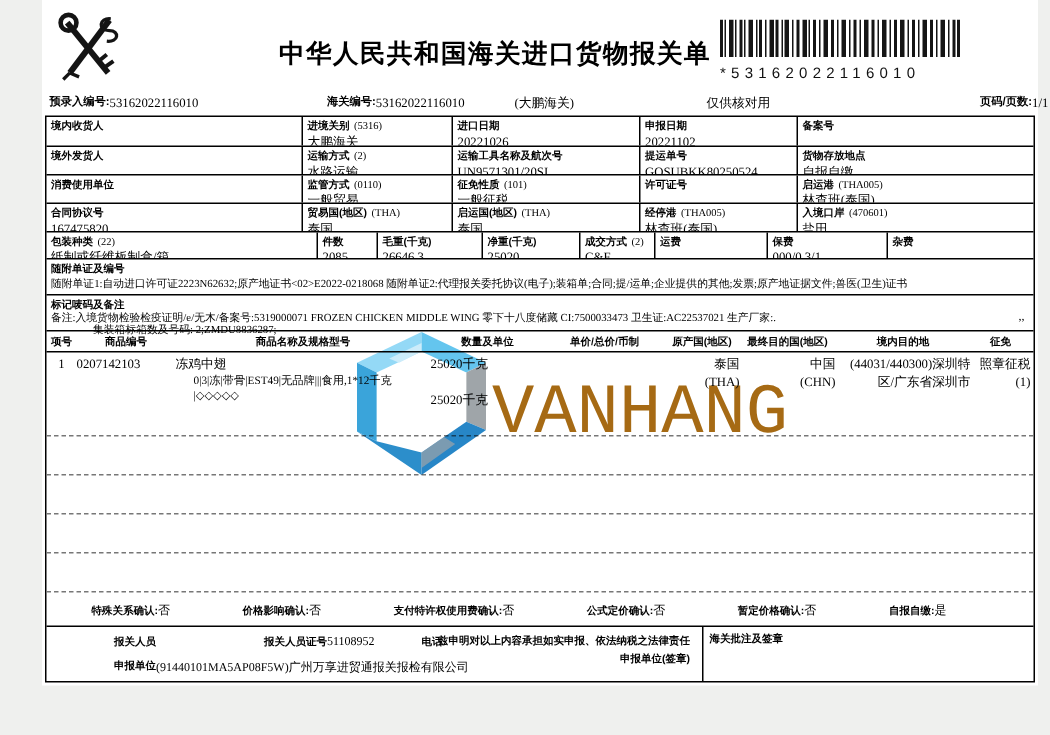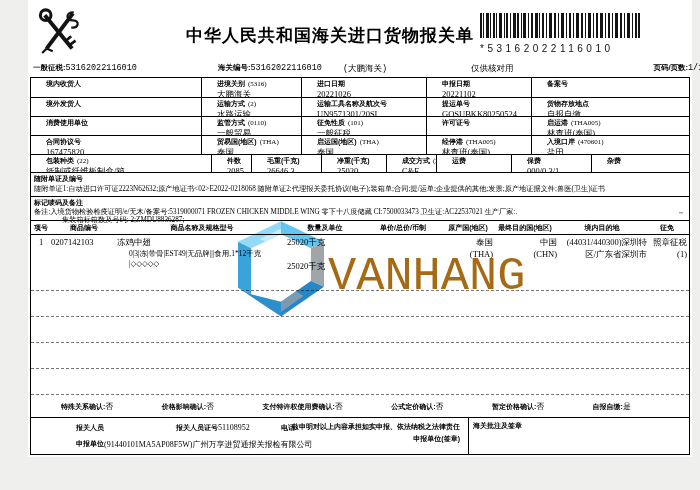--- a/index.html
+++ b/index.html
@@ -7,26 +7,26 @@
   body{background:#eff0ee;font-family:"Liberation Sans",sans-serif;position:relative;overflow:hidden}
   .paper{position:absolute;left:28px;top:0;width:664px;height:457px;background:#ffffff}
   
   .emblem{position:absolute;left:8px;top:6px}
   .doc-title{position:absolute;left:120px;right:180px;top:24px;text-align:center;font-size:17px;font-weight:bold;letter-spacing:1px;white-space:nowrap}
   .bc-block{position:absolute;right:50px;top:13px;width:162px}
   .bc-text{font-family:Liberation Sans, sans-serif;font-size:10px;letter-spacing:3.5px;white-space:nowrap;color:#111;margin-top:1px}
   .meta{position:absolute;left:0;right:0;top:63px;height:12px;font-size:7.5px}
   .meta span{position:absolute;white-space:nowrap}
   .mlb{font-weight:bold}
-  .mv{font-family:Liberation Mono, monospace;font-size:8.5px}
+  .mv{font-family:Liberation Serif, serif;font-size:8.5px}
   
   .tbl{position:absolute;left:2px;top:77px;width:660px;border:1px solid #000;background:transparent}
   .row{display:flex;border-top:1px solid #000}
   .row.nt{border-top:none}
-  .c{padding:1px 15px;overflow:hidden}
+  .c{padding:1px 3px;overflow:hidden}
   .bl{border-left:1px solid #000}
   .ll{display:flex;gap:3px;align-items:baseline;white-space:nowrap}
   .lb{font-weight:bold;font-size:7px;white-space:nowrap}
   .cd{font-size:7px;font-family:"Liberation Serif",serif;white-space:nowrap}
   .v{font-size:8.5px;font-family:"Liberation Serif",serif;white-space:nowrap}
   .h19{height:19px}.h18{height:18px}
   .w170{width:170px}.w100{width:100px}.w125{width:125px}.w105{width:105px}.wfl{flex:1}
   .w180{width:180px}.w40{width:40px}.w70{width:70px}.w65{width:65px}.w50{width:50px}.w75{width:75px}.w80{width:80px}
   .docs{height:24px;padding:1px 3px}
   .docline{font-size:7.2px;font-family:Liberation Serif, serif;white-space:nowrap;overflow:hidden}
@@ -119,21 +119,21 @@
         <rect x="147" width="3" height="25"></rect>
           <rect x="152" width="1" height="25"></rect>
           <rect x="155" width="2" height="25"></rect>
           <rect x="158" width="2" height="25"></rect>
       </g>
     </svg>
     <div class="bc-text">*53162022116010</div>
   </div>
 
   <div class="meta">
-    <span style="left:5px"><b class="mlb">一般征税:</b> <span class="mv">53162022116010</span></span>
+    <span style="left:5px"><b class="mlb">预录入编号:</b> <span class="mv">53162022116010</span></span>
     <span style="left:190px"><b class="mlb">海关编号:</b> <span class="mv">53162022116010</span></span>
     <span style="left:315px" class="mv">(大鹏海关)</span>
     <span style="left:443px" class="mv">仅供核对用</span>
     <span style="right:4px"><b class="mlb">页码/页数:</b><span class="mv">1/1</span></span>
   </div>
 
   <div class="tbl">
 
     <div class="row nt h19">
       <div class="c w170">

